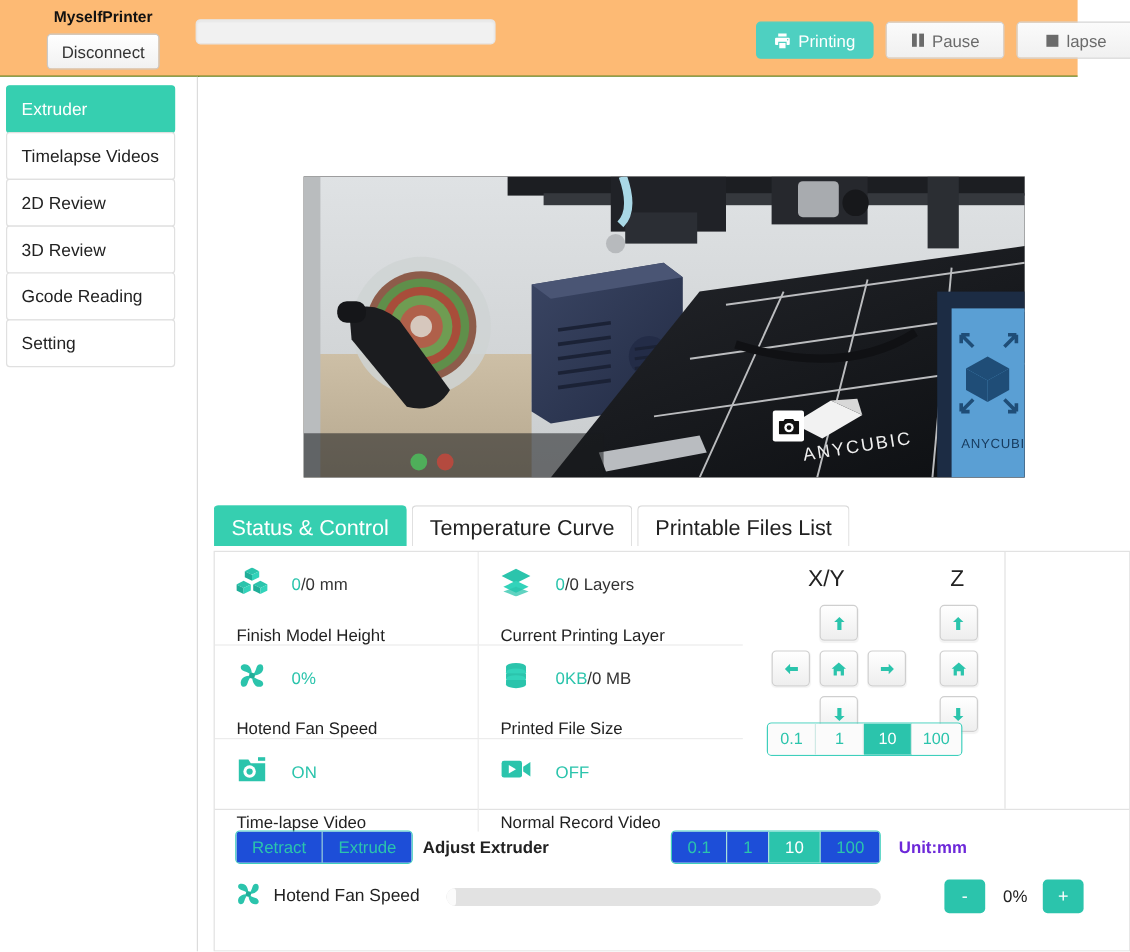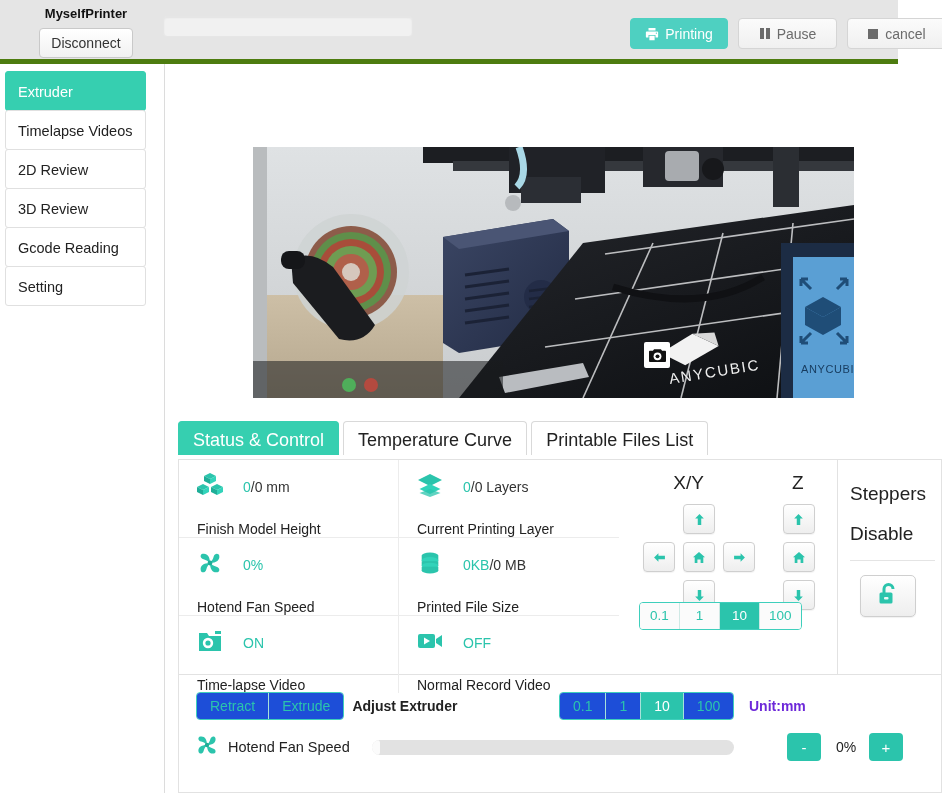--- a/index.html
+++ b/index.html
@@ -10,22 +10,22 @@
     background: #ffffff;
     font-family: "Liberation Sans", sans-serif;
     color: #222;
   }
 
   
   .topbar {
     position: relative;
     height: 64px;
     width: 898px;
-    border-bottom: 5px solid #4d7c0f;
-    background: #e5e5e5;
+    border-bottom: 1px solid #4d7c0f;
+    background: #fdba74;
   }
   .brand-block {
     position: absolute;
     left: 26px; top: 2px;
     width: 120px;
     text-align: center;
   }
   .brand-name {
     font-size: 13px;
     font-weight: bold;
@@ -440,21 +440,21 @@
           </svg>
       </span>
       <span>Pause</span>
     </div>
     <div class="btn btn-grey">
       <span class="ico">
         <svg width="12" height="12" viewBox="0 0 12 12">
             <rect x="1" y="1" width="10" height="10" fill="#6b6b6b"></rect>
           </svg>
       </span>
-      <span>cancel</span>
+      <span>lapse</span>
     </div>
   </div>
 </div>
 
 <div class="body-wrap">
 
   <div class="sidebar">
     <div class="nav-item active">Extruder</div>
     <div class="nav-item">Timelapse Videos</div>
     <div class="nav-item">2D Review</div>
@@ -776,34 +776,20 @@
           </div>
 
           <div class="step-group">
             <div class="step-btn">0.1</div>
             <div class="step-btn">1</div>
             <div class="step-btn active">10</div>
             <div class="step-btn">100</div>
           </div>
         </div>
 
-        <div class="steppers">
-          <div class="steppers-title">Steppers</div>
-          <div class="steppers-title">Disable</div>
-          <div class="steppers-rule"></div>
-          <div class="lock-btn">
-            <span>
-              <svg width="22" height="24" viewBox="0 0 22 24">
-                <path d="M7 11V7a4.5 4.5 0 0 1 9 0" stroke="#2bc4ac" stroke-width="3" fill="none"></path>
-                <rect x="2.5" y="10.5" width="13" height="11" rx="1.6" fill="#2bc4ac"></rect>
-                <rect x="7" y="15" width="4.5" height="2.4" rx="1" fill="#eaf8f6"></rect>
-              </svg>
-            </span>
-          </div>
-        </div>
       </div>
 
       <div class="panel-bottom">
         <div class="ctrl-row" style="position:relative">
           <div class="pill-group">
             <div class="pill">Retract</div>
             <div class="pill">Extrude</div>
           </div>
           <div class="adjust-label">Adjust Extruder</div>
           <div class="pill-group ext-steps">

